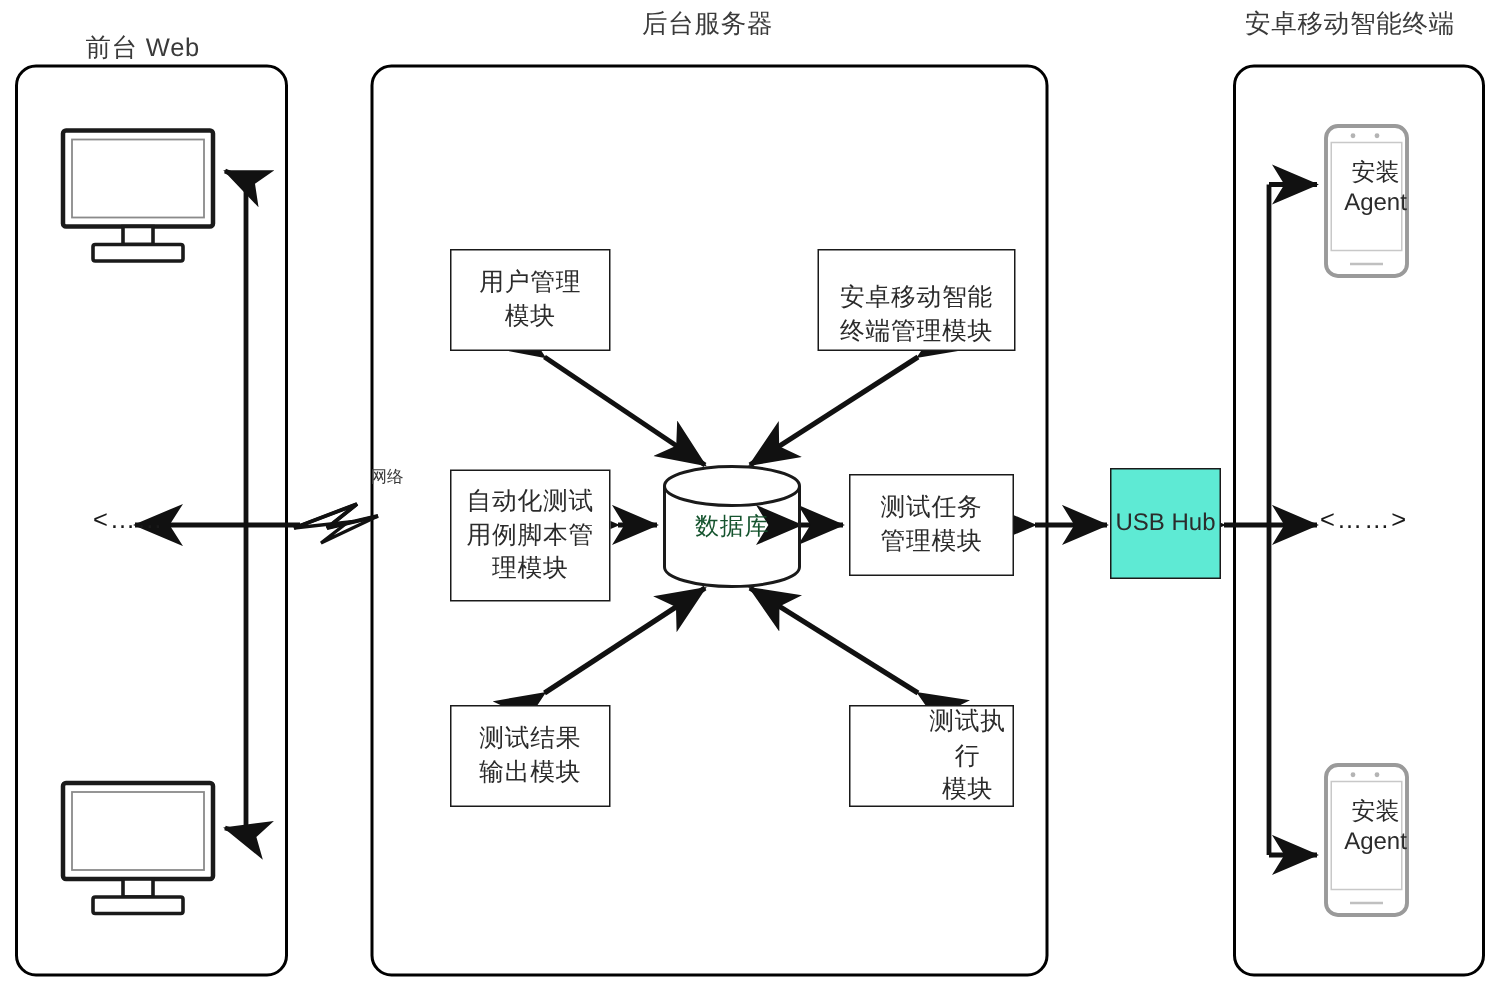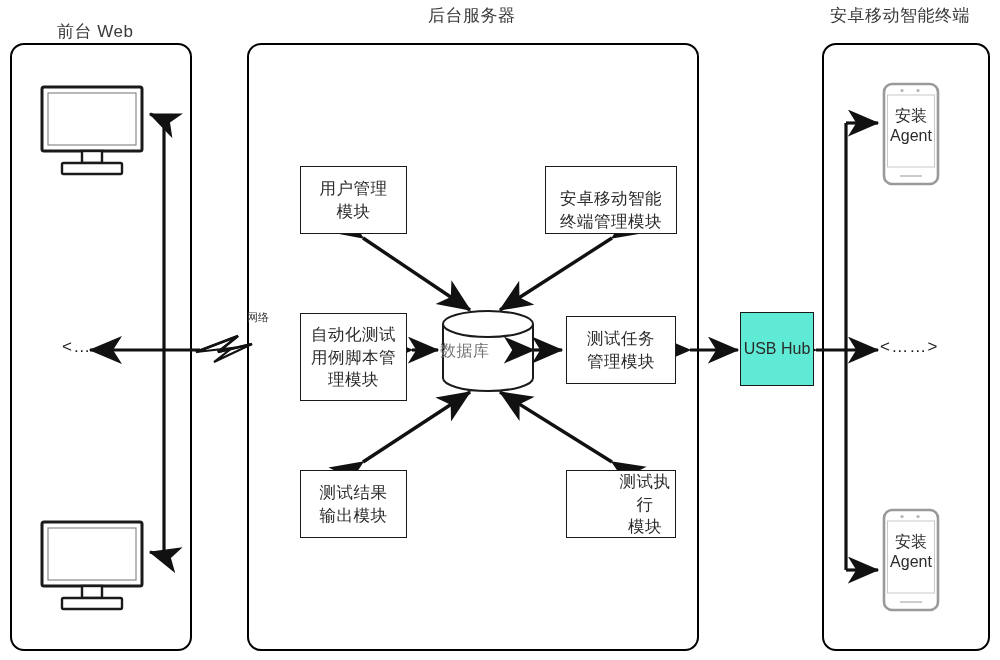--- a/index.html
+++ b/index.html
@@ -62,37 +62,38 @@
     align-items: center;
     justify-content: center;
     text-align: center;
     font-size: 16px;
     color: #2b2b2b;
     line-height: 1.3;
   }
   .db-label {
     position: absolute;
     font-size: 16px;
-    color: #737373;
-    text-align: left;
+    color: #14532d;
+    text-align: center;
     letter-spacing: 0.5px;
     white-space: nowrap;
   }
   .net-label {
     position: absolute;
     font-size: 11px;
     color: #3a3a3a;
     white-space: nowrap;
     margin-left: 48px;
   }
   .monitor {
     position: absolute;
   }
   .phone {
     position: absolute;
+    padding-left: 12px;
   }
   .phone-text {
     position: absolute;
     text-align: center;
     font-size: 16px;
     color: #2b2b2b;
     line-height: 1.25;
     width: 100%;
     left: 0;
   }

